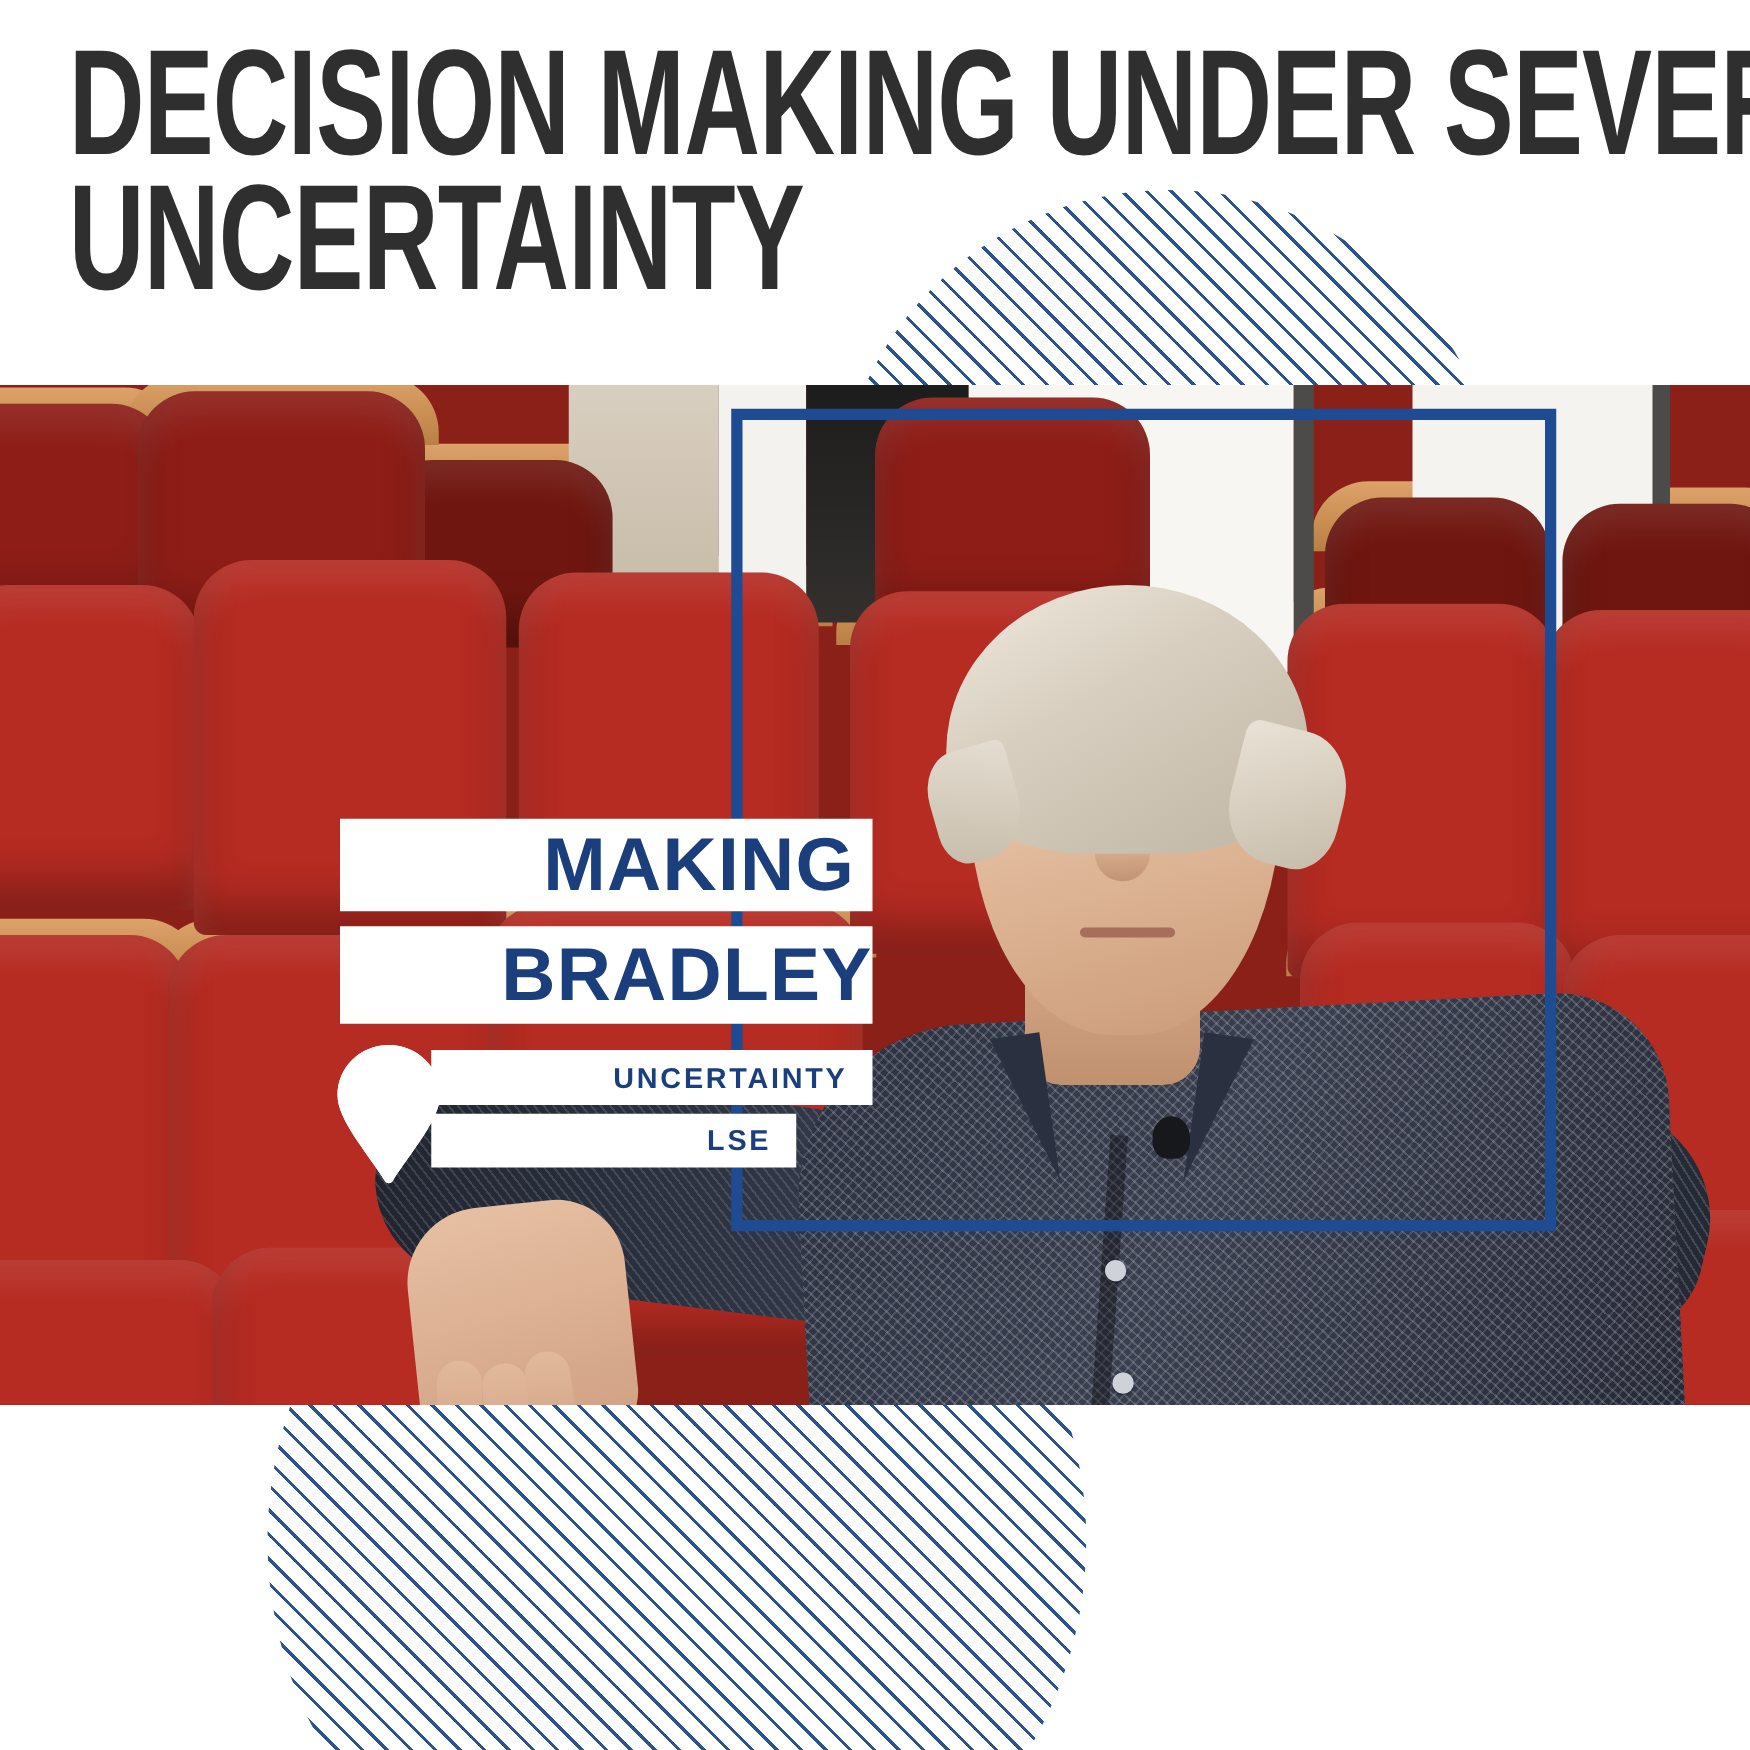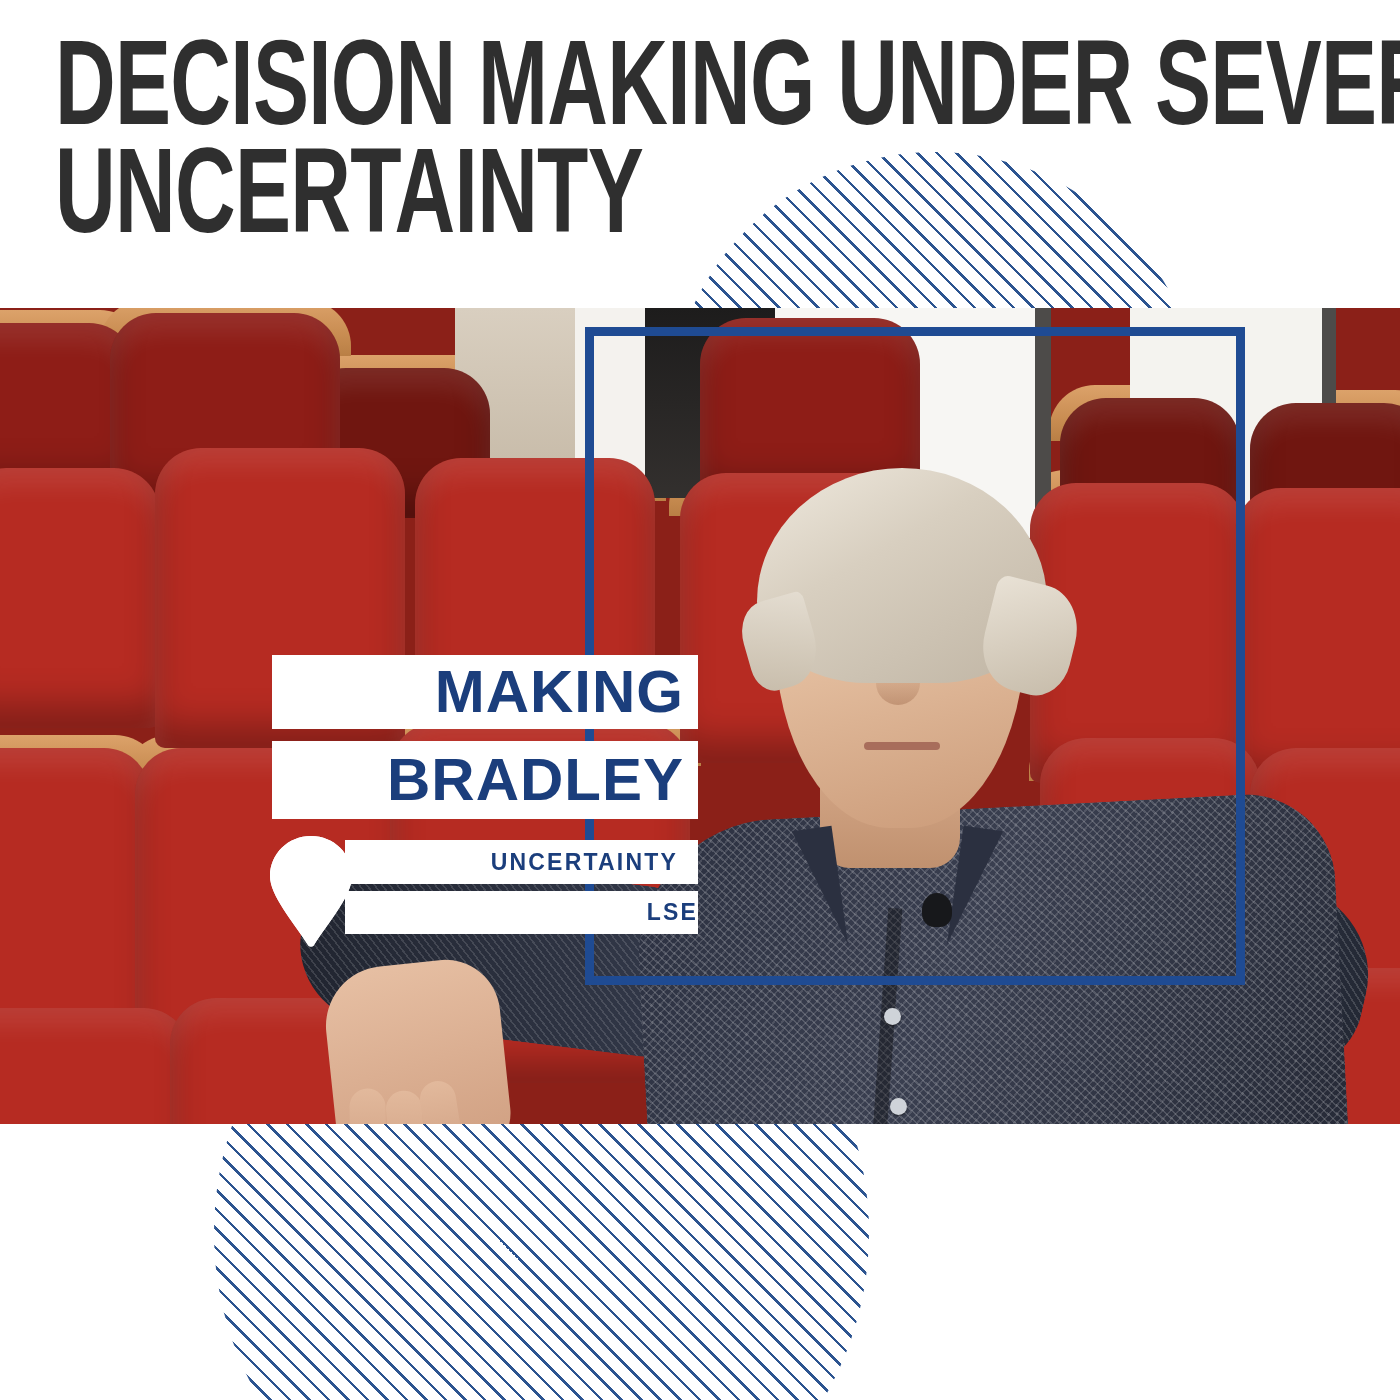--- a/index.html
+++ b/index.html
@@ -292,23 +292,23 @@
   #nameplate { position: absolute; z-index: 35; }
   .bar {
     position: absolute;
     background: #ffffff;
     display: flex;
     align-items: center;
     justify-content: flex-end;
     box-sizing: border-box;
   }
   #bar-first  { left: 272px; top: 655px; width: 426px; height: 74px;  padding-right: 14px; }
-  #bar-last   { left: 272px; top: 741px; width: 426px; height: 78px;  padding-right: 14px; }
+  #bar-last   { left: 272px; top: 741px; width: 426px; height: 78px;  }
   #bar-dept   { left: 345px; top: 840px; width: 353px; height: 44px;  padding-right: 20px; }
-  #bar-org    { left: 345px; top: 891px; width: 353px; height: 43px;  }
+  #bar-org    { left: 345px; top: 891px; width: 292px; height: 43px;  padding-right: 20px; }
 
   .name-text {
     color: #1b3e7c;
     font-family: "Liberation Sans", sans-serif;
     font-weight: bold;
     font-size: 60px;
     line-height: 1;
     letter-spacing: 1px;
     white-space: nowrap;
   }

